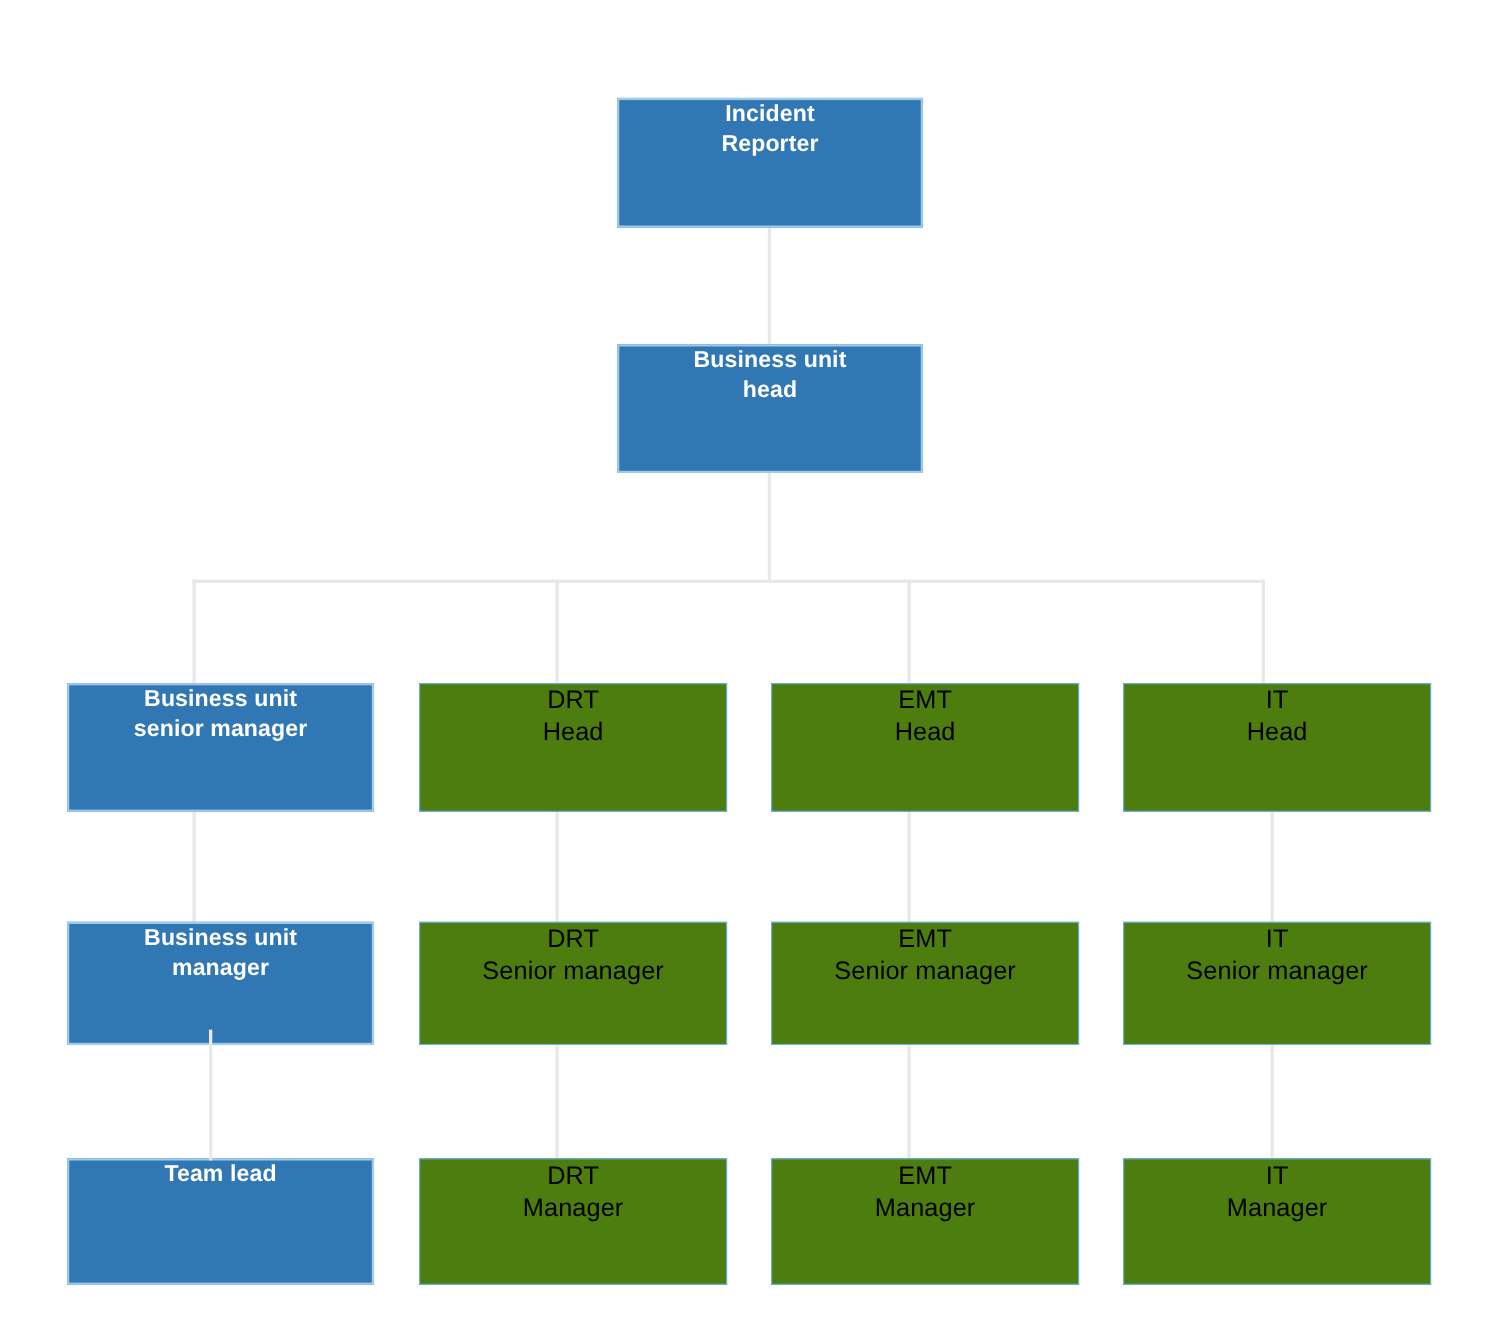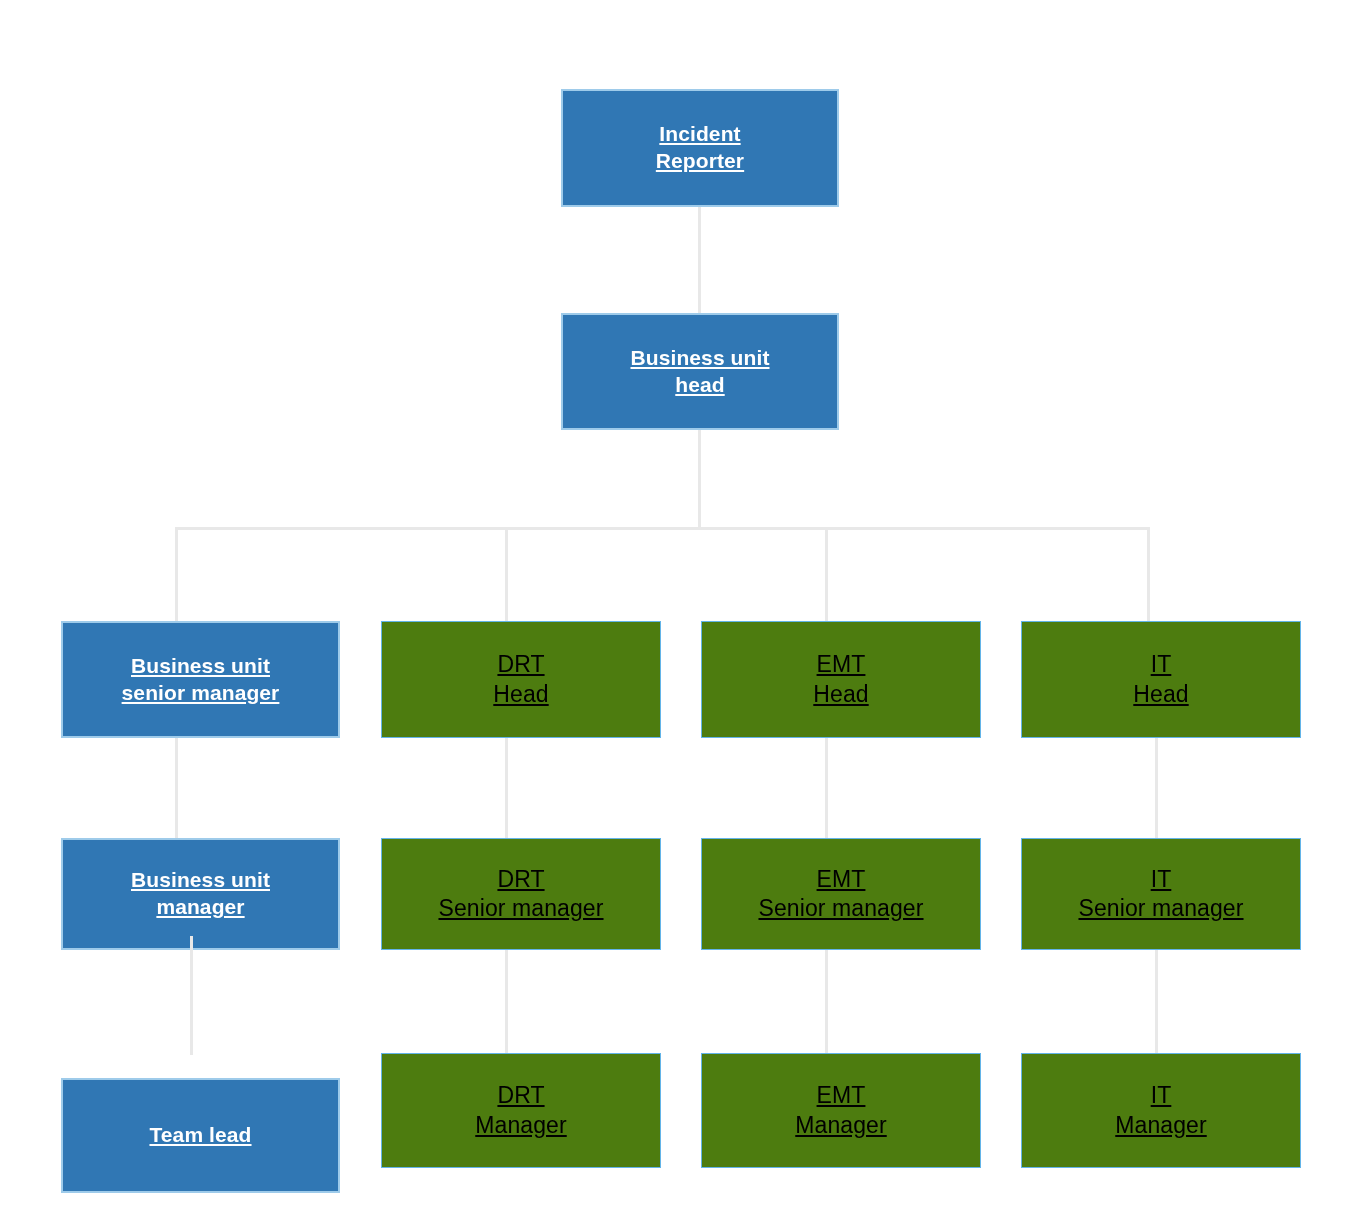--- a/index.html
+++ b/index.html
@@ -23,27 +23,25 @@
     background: #e8e8e8;
   }
   .conn.v { width: 3px; }
   .conn.h { height: 3px; }
 
   
   .node {
     position: absolute;
     box-sizing: border-box;
     display: flex;
-    align-items: center;
     justify-content: center;
     text-align: center;
     line-height: 1.28;
     letter-spacing: 0.1px;
     z-index: 3;
-    text-decoration: underline;
   }
   .node .node-label {
     display: block;
     width: 100%;
     white-space: pre-line;
   }
 
   .node.dark {
     background: #3077b4;
     border: 2px solid #9ecbea;
@@ -122,21 +120,21 @@
   </div>
   <div class="node light" style="left:701px; top:838px; width:280px; height:112px;">
     <span class="node-label">EMT
 Senior manager</span>
   </div>
   <div class="node light" style="left:1021px; top:838px; width:280px; height:112px;">
     <span class="node-label">IT
 Senior manager</span>
   </div>
 
-  <div class="node dark" style="left:61px; top:1078px; width:279px; height:115px;">
+  <div class="node dark" style="left:61px; top:1053px; width:279px; height:115px;">
     <span class="node-label">Team lead</span>
   </div>
   <div class="node light" style="left:381px; top:1053px; width:280px; height:115px;">
     <span class="node-label">DRT
 Manager</span>
   </div>
   <div class="node light" style="left:701px; top:1053px; width:280px; height:115px;">
     <span class="node-label">EMT
 Manager</span>
   </div>

